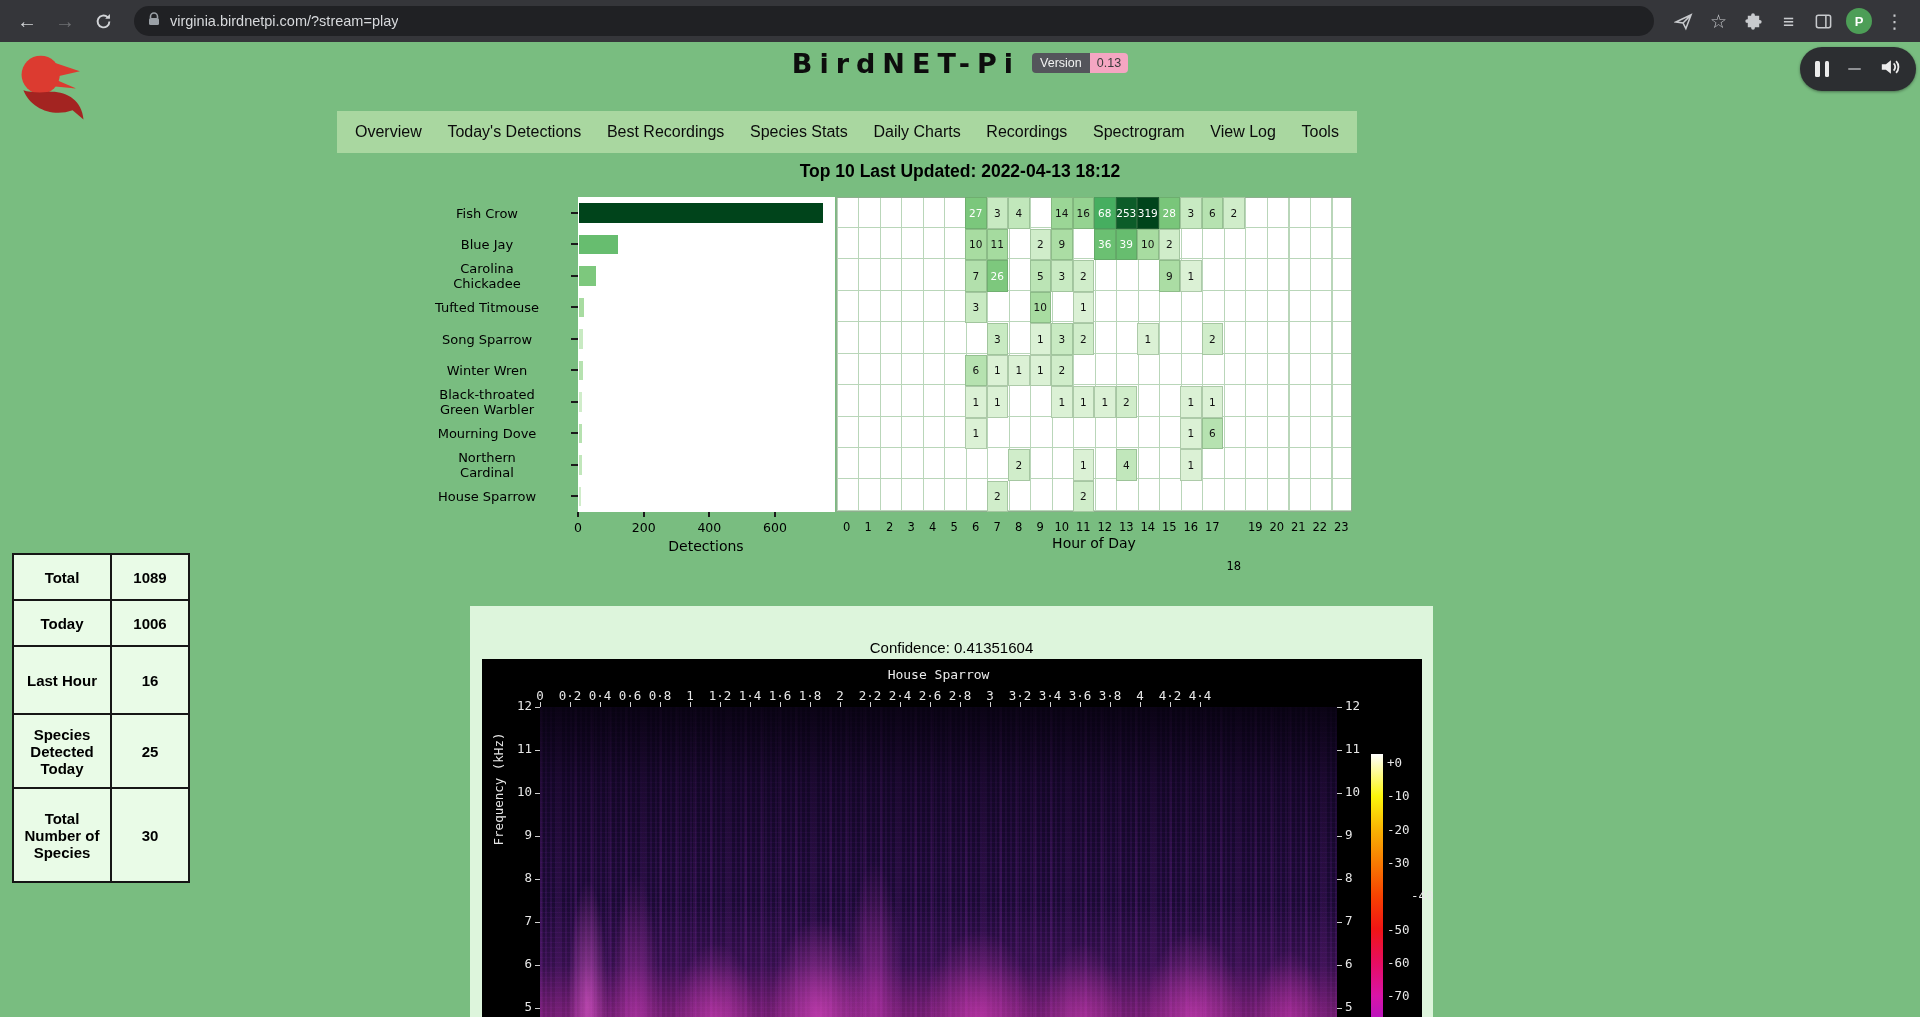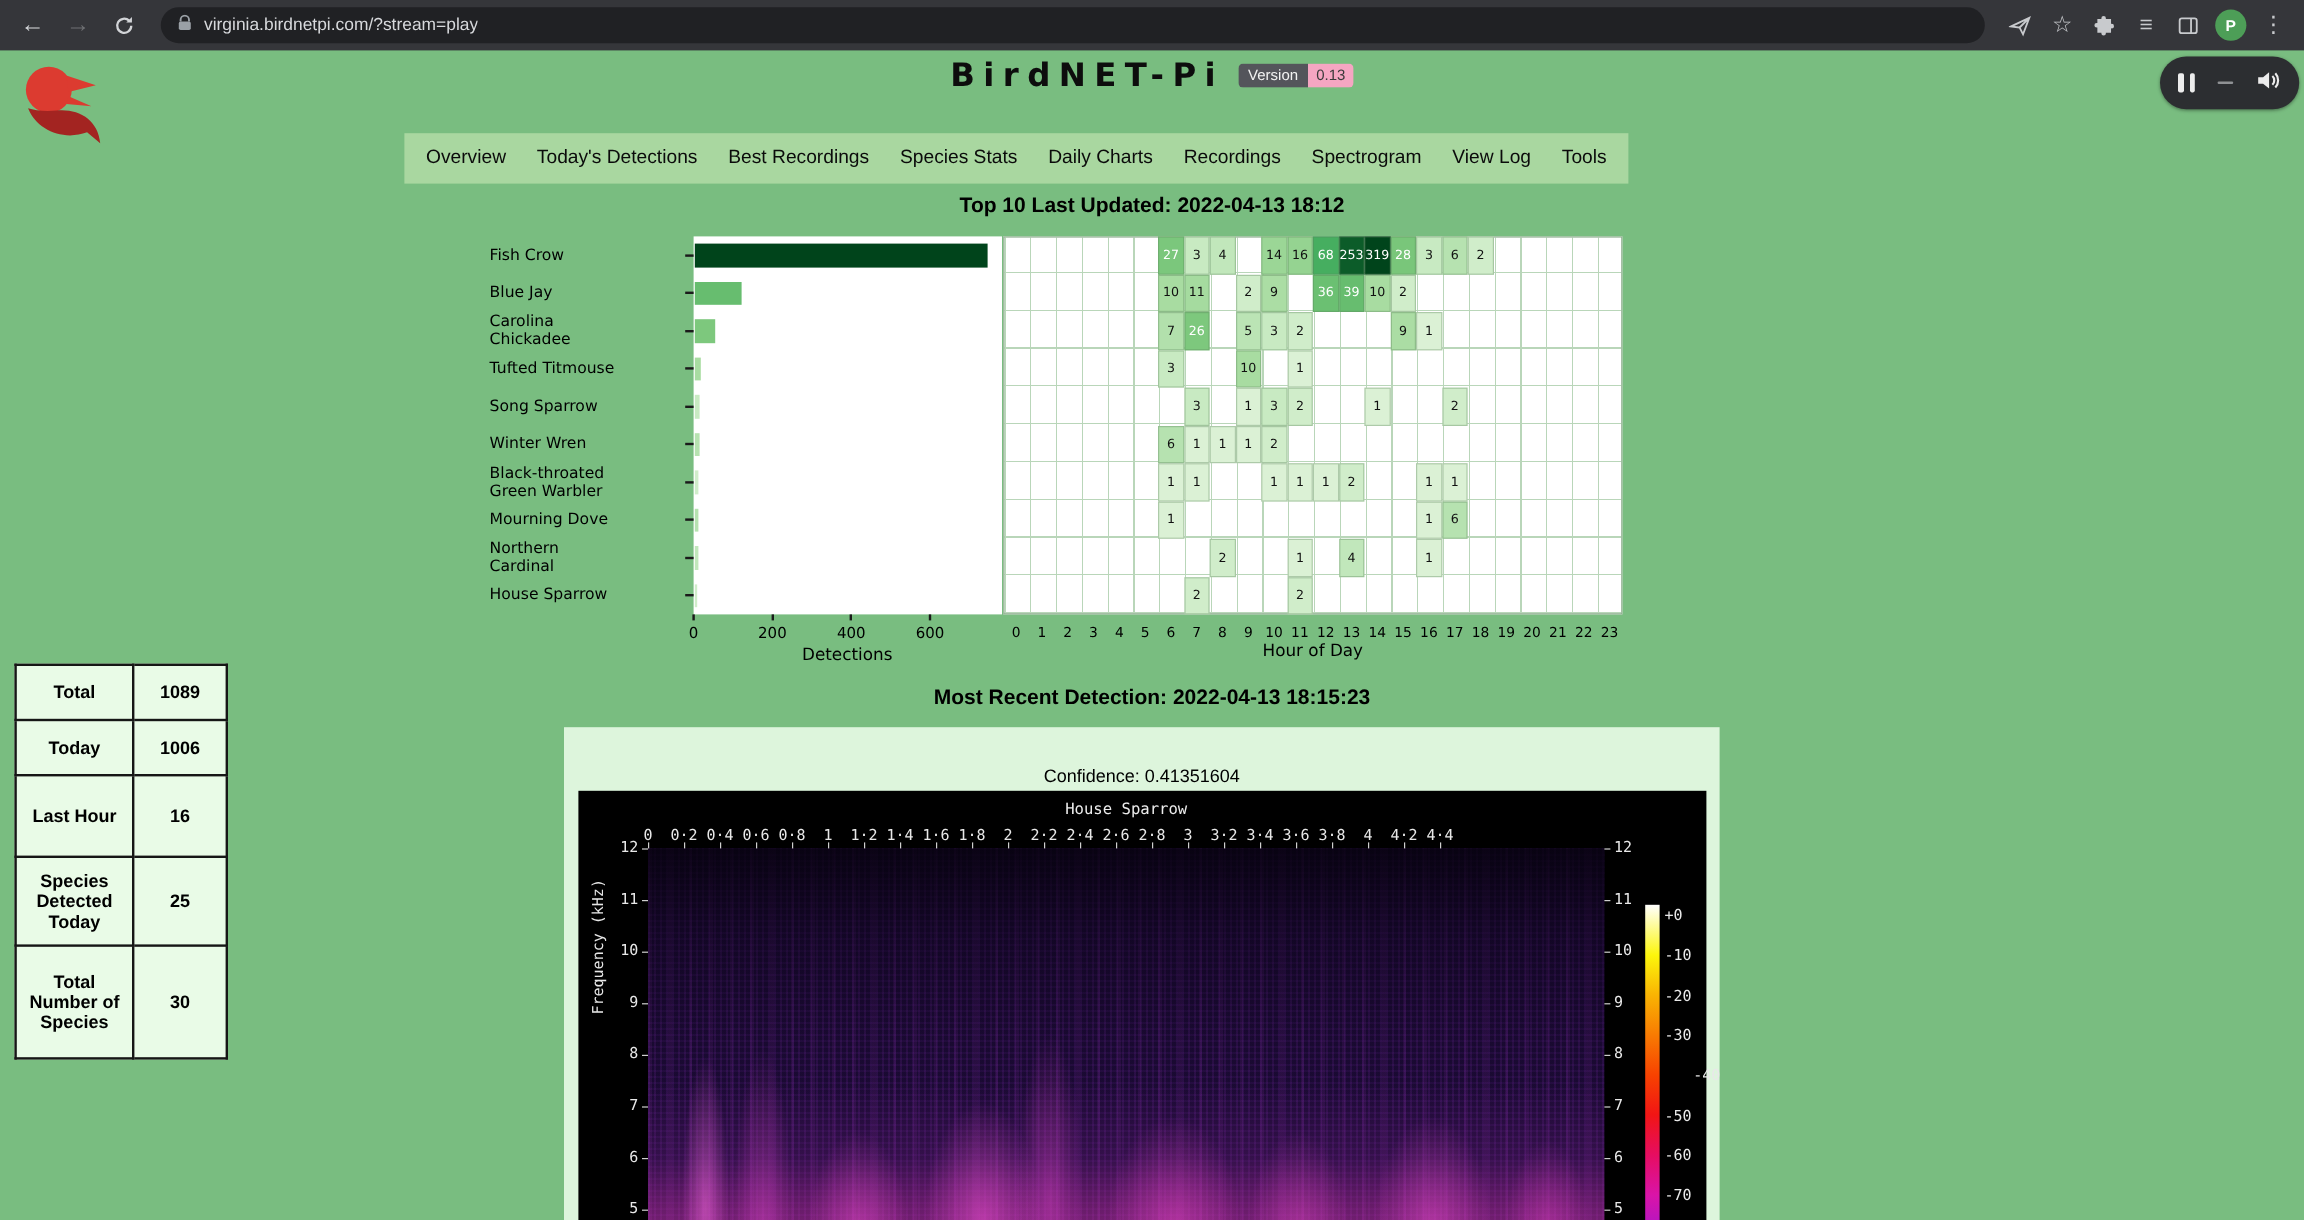--- a/index.html
+++ b/index.html
@@ -37,21 +37,21 @@
   #recent-heading{position:absolute;top:571px;left:0;width:100%;text-align:center;font-size:17.5px;font-weight:bold;color:#000;}
 
   
   #chart{position:absolute;left:578px;top:197px;width:774px;height:315px;font-family:"DejaVu Sans",sans-serif;}
   #bar-bg{position:absolute;left:0;top:0;width:257px;height:315px;background:#fff;}
   #hm-bg{position:absolute;left:258px;top:0;width:516px;height:315px;box-sizing:border-box;border:1px solid #8fae8f;
     background:
       repeating-linear-gradient(90deg,#b9d6b9 0 1px,transparent 1px 21.5px),
       repeating-linear-gradient(0deg,#b9d6b9 0 1px,transparent 1px 31.5px),
       #fff;}
-  .sp-label{position:absolute;left:-170px;width:158px;text-align:left;font-size:13px;line-height:15px;color:#000;transform:translateY(-50%);}
+  .sp-label{position:absolute;left:-170px;width:158px;text-align:center;font-size:13px;line-height:15px;color:#000;transform:translateY(-50%);}
   .sp-tick{position:absolute;left:-7px;width:7px;height:2px;background:#1a1a1a;}
   .hbar{position:absolute;left:1px;}
   .hm-cell{position:absolute;display:flex;align-items:center;justify-content:center;font-size:10.5px;box-sizing:border-box;border:1px solid rgba(90,130,90,.35);}
   .bar-tick{position:absolute;top:315px;width:2px;height:5px;background:#1a1a1a;transform:translateX(-50%);}
   .bar-tick-label{position:absolute;top:323px;transform:translateX(-50%);font-size:12.5px;color:#000;}
   .hour-label{position:absolute;top:323px;transform:translateX(-50%);font-size:11.5px;color:#000;}
   .axis-title{position:absolute;transform:translateX(-50%);font-size:14px;color:#000;}
 
   
   #stats-table{position:absolute;left:12px;top:553px;border-collapse:collapse;background:var(--table-bg,#e9fbe7);}
@@ -294,21 +294,21 @@
       <div class="hour-label" style="left: 440.75px;">8</div>
       <div class="hour-label" style="left: 462.25px;">9</div>
       <div class="hour-label" style="left: 483.75px;">10</div>
       <div class="hour-label" style="left: 505.25px;">11</div>
       <div class="hour-label" style="left: 526.75px;">12</div>
       <div class="hour-label" style="left: 548.25px;">13</div>
       <div class="hour-label" style="left: 569.75px;">14</div>
       <div class="hour-label" style="left: 591.25px;">15</div>
       <div class="hour-label" style="left: 612.75px;">16</div>
       <div class="hour-label" style="left: 634.25px;">17</div>
-      <div class="hour-label" style="left: 655.75px;">18</div>
+      <div class="hour-label" style="left: 655.75px; margin-top: 39px;">18</div>
       <div class="hour-label" style="left: 677.25px;">19</div>
       <div class="hour-label" style="left: 698.75px;">20</div>
       <div class="hour-label" style="left: 720.25px;">21</div>
       <div class="hour-label" style="left: 741.75px;">22</div>
       <div class="hour-label" style="left: 763.25px;">23</div>
       <div class="axis-title" style="left: 516px; top: 338px;">Hour of Day</div>
     </div>
 
   <table id="stats-table">
       <tbody id="stats-body">
@@ -328,21 +328,20 @@
           <td class="stat-label">Species Detected Today</td>
           <td class="stat-value stat-link">25</td>
         </tr>
         <tr style="height: 94px;">
           <td class="stat-label">Total Number of Species</td>
           <td class="stat-value stat-link">30</td>
         </tr>
       </tbody>
     </table>
 
-  <div id="recent-heading">Most Recent Detection: 2022-04-13 18:15:23</div>
 
   <div id="detection-panel">
     <div id="confidence-line">Confidence: 0.41351604</div>
 
     <div id="spectrogram">
       <div id="spec-title">House Sparrow</div>
       <div id="spec-ylabel">Frequency (kHz)</div>
       <div id="spec-plot"></div>
       <div id="spec-colorbar"></div>
     <div class="spec-lab t" style="left: 58px; top: 30px;">0</div>

